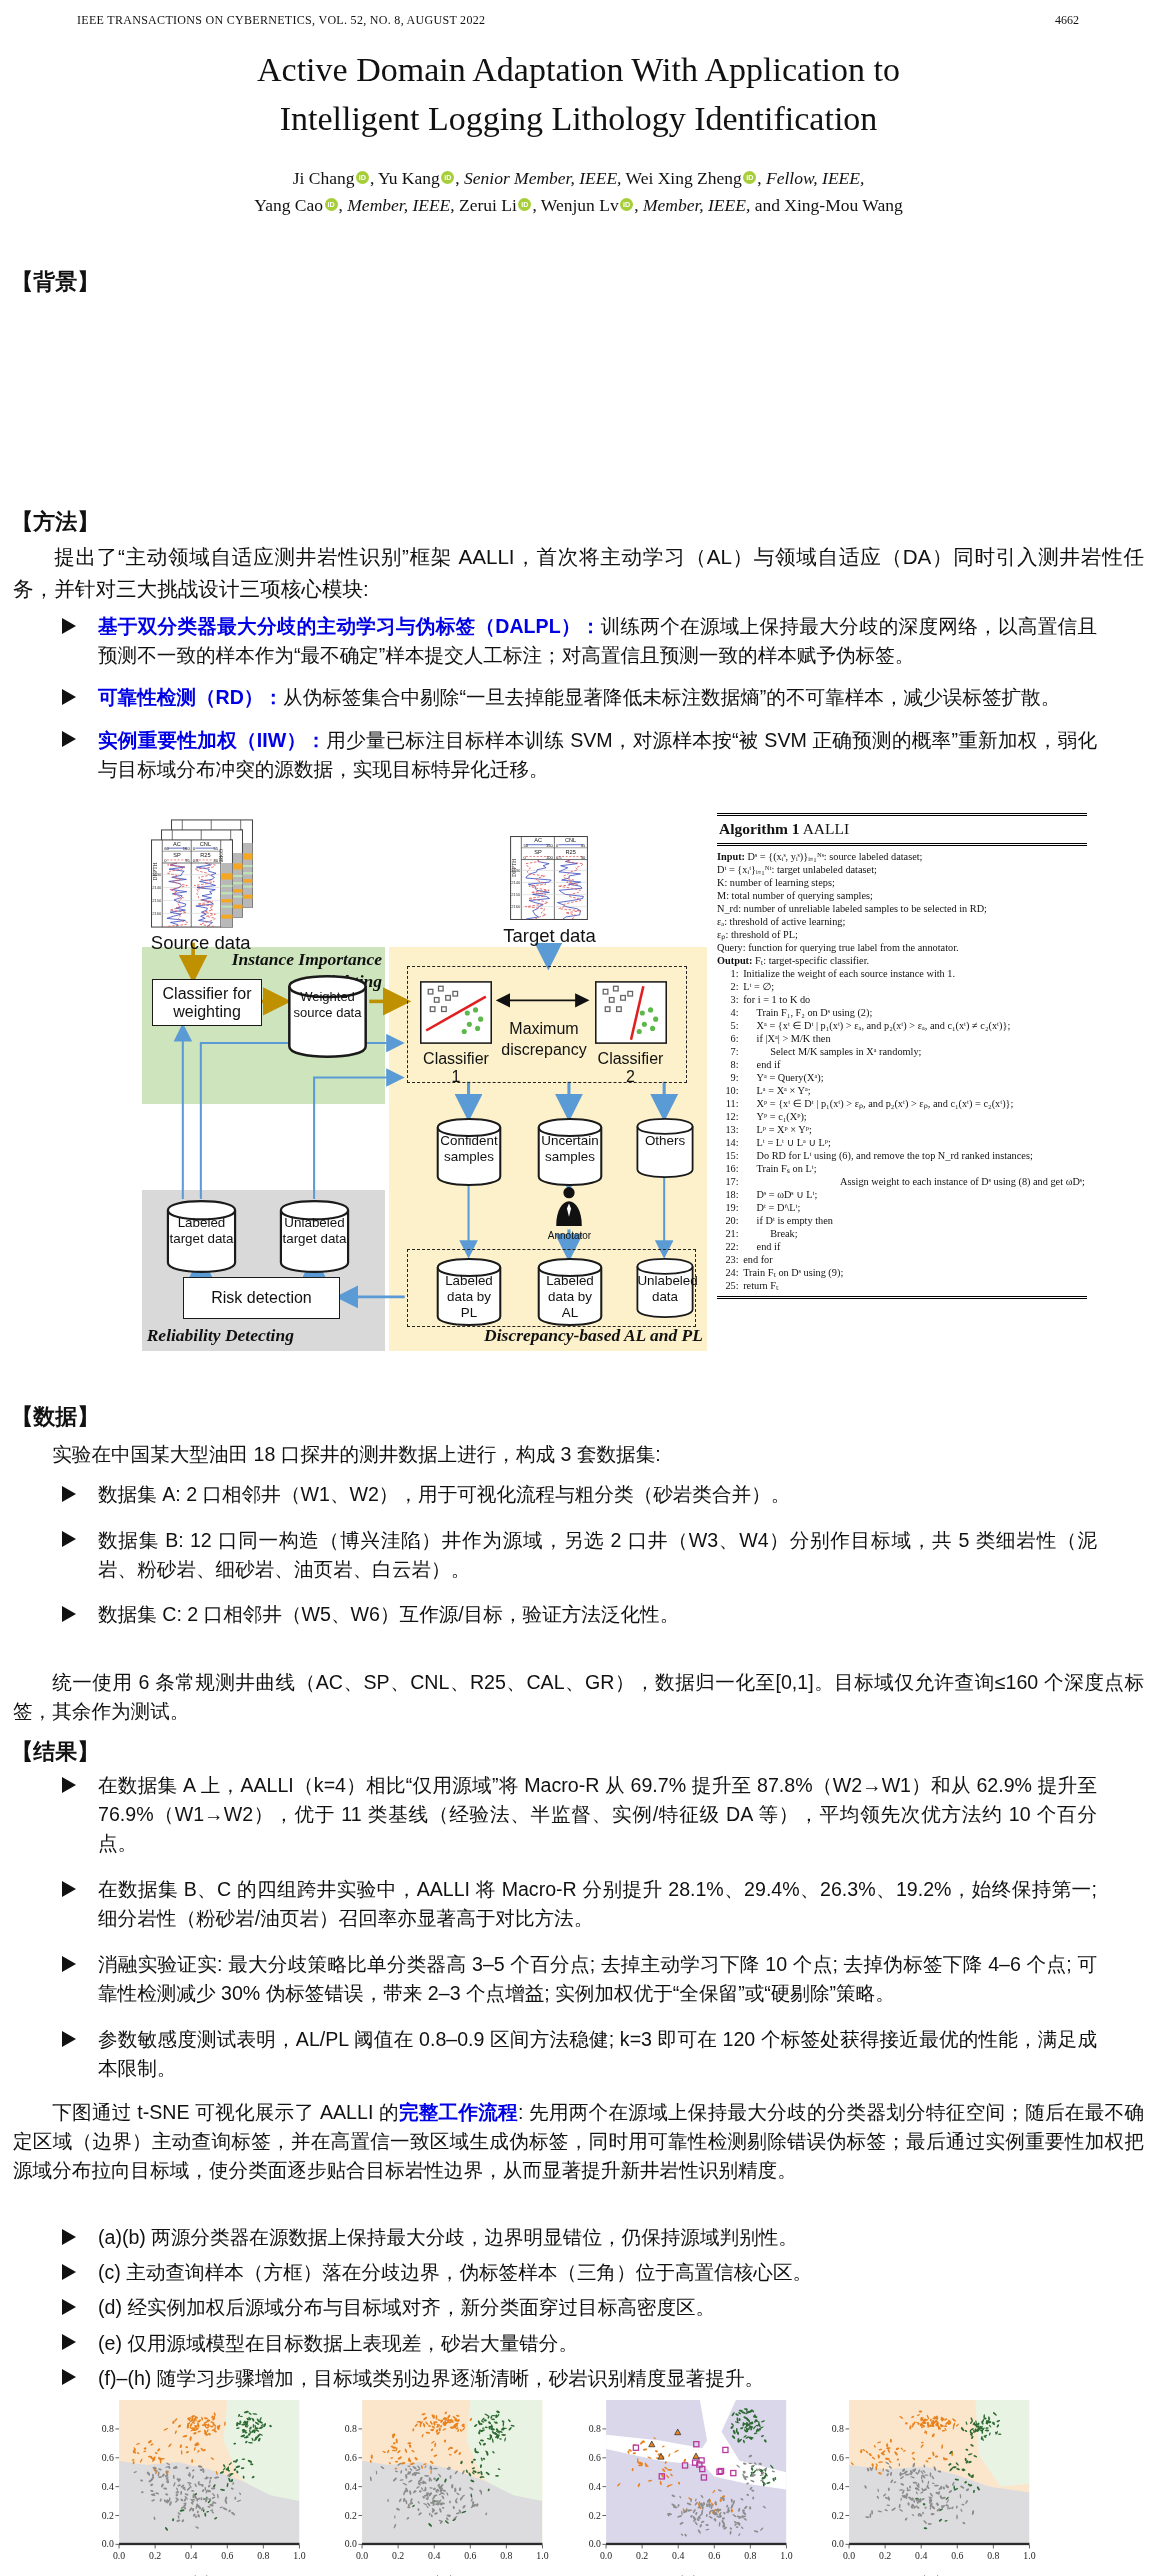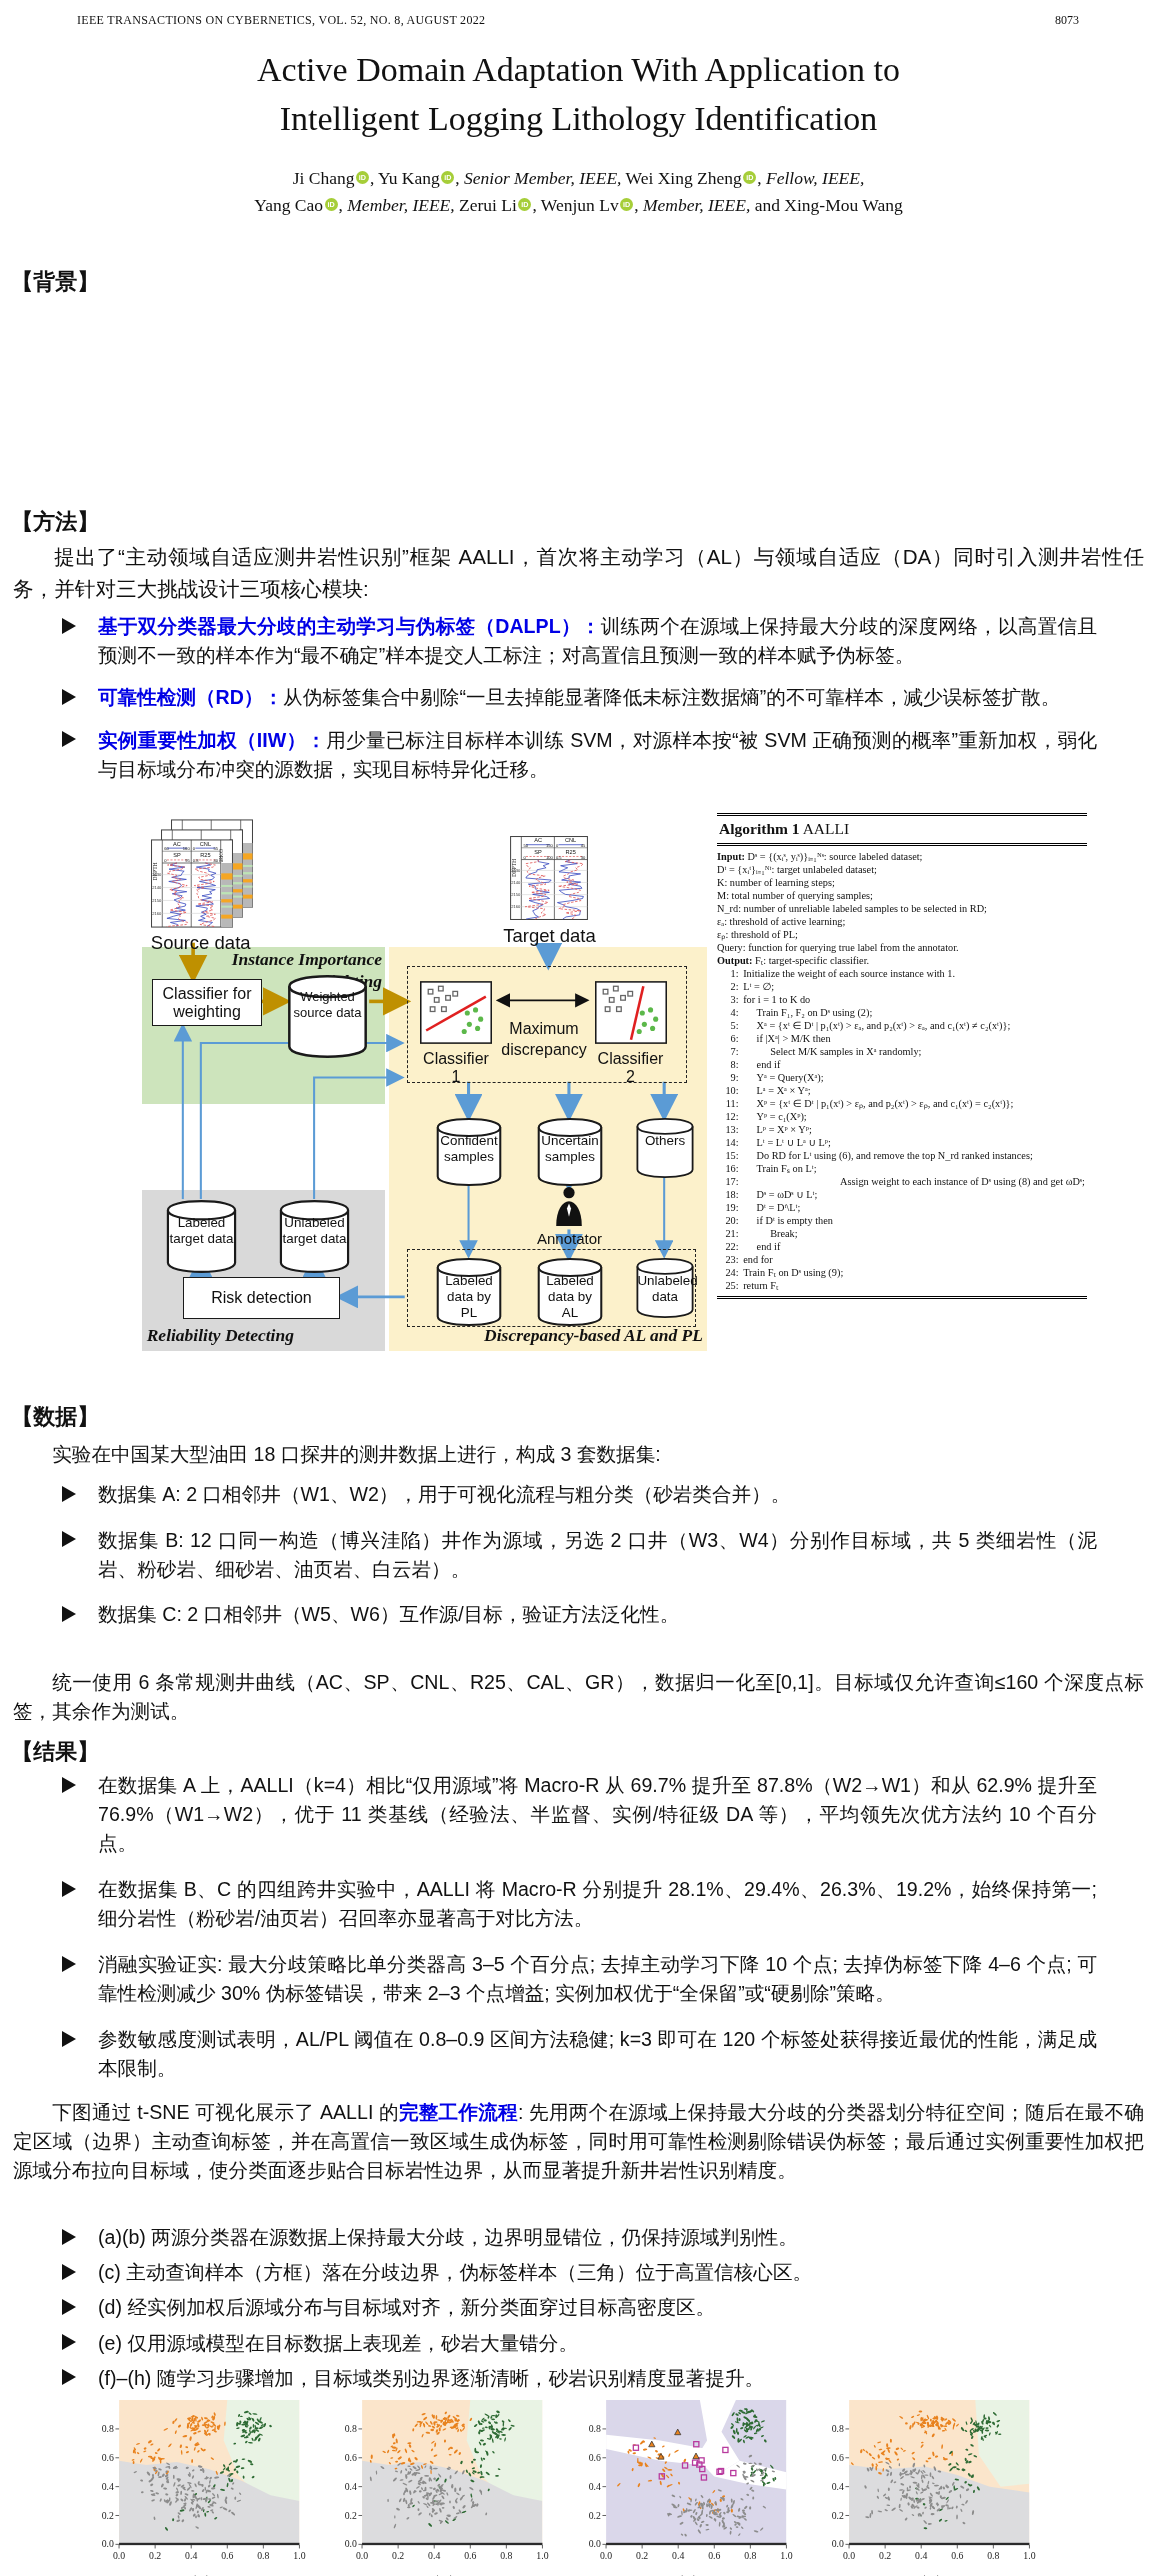--- a/index.html
+++ b/index.html
@@ -24,21 +24,21 @@
                  border-top:8.2px solid transparent;border-bottom:8.2px solid transparent;}
   #method-bullets li{margin-bottom:13.4px;}
   #data-bullets li{margin-bottom:16.5px;}
   #results-bullets li{margin-bottom:17px;}
   #sub-bullets li{margin-bottom:7.2px;line-height:28px;}
   .bhead{font-weight:bold;}
   
   #flowchart{position:absolute;left:139px;top:814px;width:569px;height:556px;}
   .fregion{position:absolute;}
   .fig-label{position:absolute;font-size:18.5px;color:#111;text-align:center;}
-  .fig-small-label{position:absolute;font-size:15px;color:#111;text-align:center;}
+  .fig-small-label{position:absolute;font-size:10px;color:#111;text-align:center;}
   .fig-italic{position:absolute;font:bold italic 17.5px "Liberation Serif",serif;}
   .fbox{position:absolute;background:#fff;border:1.5px solid #1a1a1a;display:flex;align-items:center;
         justify-content:center;text-align:center;font-size:16px;}
   .dash{position:absolute;border:1.5px dashed #222;}
   .cylwrap{position:absolute;}
   .cylwrap svg{position:absolute;inset:0;}
   .cyl-label{position:absolute;left:4%;right:4%;top:26%;text-align:center;font-size:13.4px;line-height:16px;}
   #fc-arrows{position:absolute;inset:0;pointer-events:none;}
   
   .alg{position:absolute;left:717px;top:813px;width:370px;border-top:3.1px double #000;
@@ -50,21 +50,21 @@
   .alg-head .alg-text{padding-left:0;}
   
   .tsne-panel{position:absolute;}
   .tsne-cap{position:absolute;width:222px;text-align:center;font:21.6px "Liberation Serif",serif;}
 </style>
 </head>
 <body>
 
 <div class="page">
   <div class="hdr">IEEE TRANSACTIONS ON CYBERNETICS, VOL. 52, NO. 8, AUGUST 2022</div>
-  <div class="pageno">8073</div>
+  <div class="pageno">4662</div>
 
   <h1 class="title"><span>Active Domain Adaptation With Application to</span><br><span>Intelligent Logging Lithology Identification</span></h1>
 
   <div class="authors" id="authors1"><span>Ji Chang</span><span class="orcid">iD</span><span>, Yu Kang</span><span class="orcid">iD</span><span>, </span><i>Senior Member, IEEE,</i><span> Wei Xing Zheng</span><span class="orcid">iD</span><span>, </span><i>Fellow, IEEE,</i></div>
   <div class="authors" id="authors2"><span>Yang Cao</span><span class="orcid">iD</span><span>, </span><i>Member, IEEE,</i><span> Zerui Li</span><span class="orcid">iD</span><span>, Wenjun Lv</span><span class="orcid">iD</span><span>, </span><i>Member, IEEE,</i><span> and Xing-Mou Wang</span></div>
 
   <div class="sec-h" style="top:267px">【背景】</div>
 
   <div class="sec-h" style="top:507px">【方法】</div>
   <p class="para indent mid" style="top:541px">提出了“主动领域自适应测井岩性识别”框架 AALLI，首次将主动学习（AL）与领域自适应（DA）同时引入测井岩性任务，并针对三大挑战设计三项核心模块:</p>

